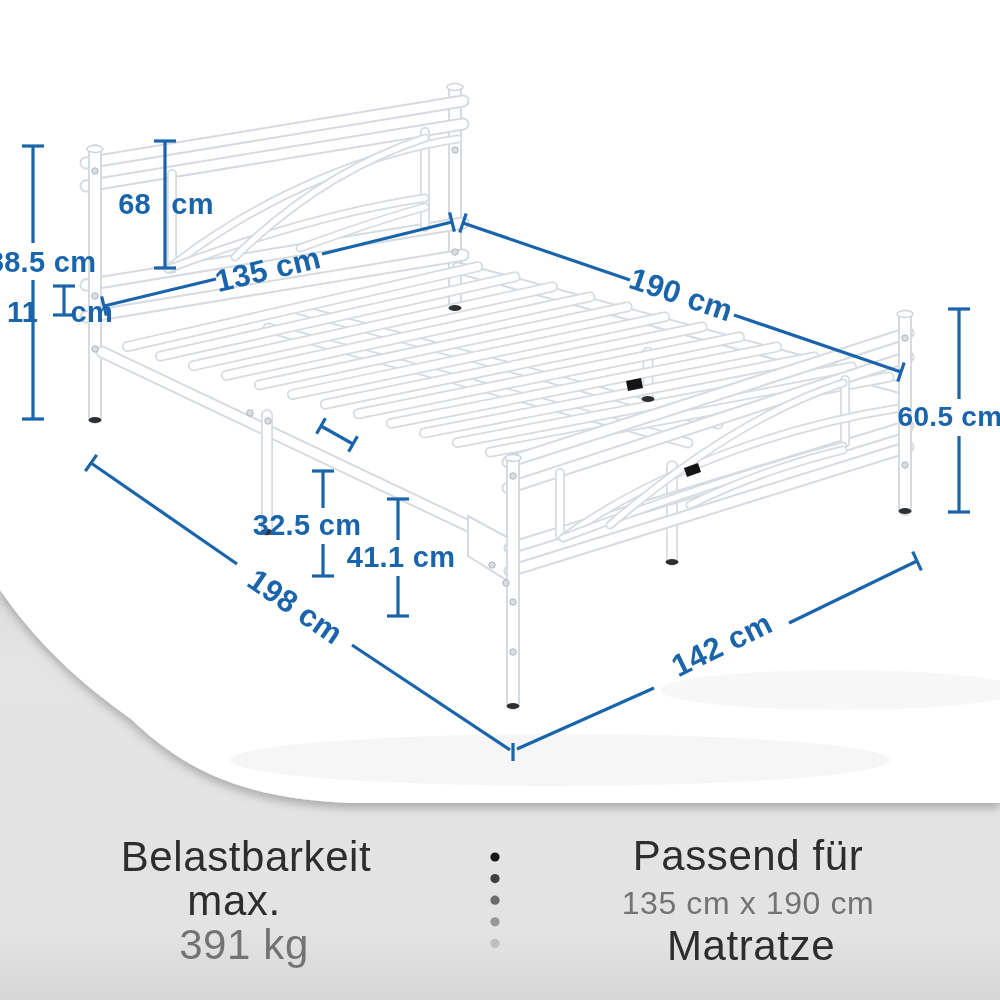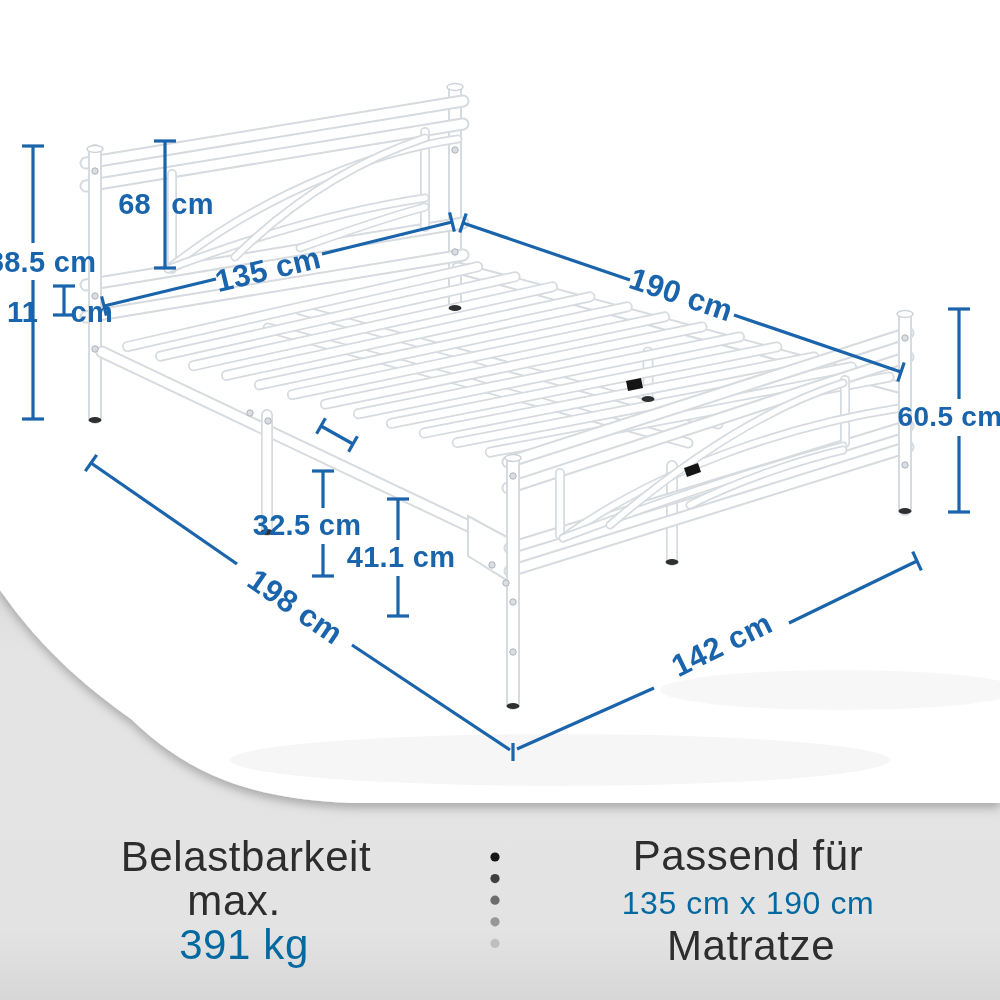--- a/index.html
+++ b/index.html
@@ -4,21 +4,21 @@
 <style>
   html,body{margin:0;padding:0;background:#fff;}
   #stage{position:relative;width:1000px;height:1000px;overflow:hidden;background:#fff;
          font-family:"Liberation Sans",sans-serif;}
   #scene{position:absolute;left:0;top:0;}
   .dim{position:absolute;color:#1a64ac;font-weight:600;font-size:29px;white-space:nowrap;
        transform:translate(-50%,-50%);letter-spacing:.3px;}
   .dim.big{font-size:31px;}
   .pt{position:absolute;transform:translate(-50%,-50%);white-space:nowrap;
       font-size:42px;color:#2d2d2d;letter-spacing:.6px;}
-  .pt.gray{color:#0369a1;}
+  .pt.gray{color:#737373;}
 </style>
 </head>
 <body>
 
 <div id="stage">
   <svg id="scene" width="1000" height="1000" viewBox="0 0 1000 1000">
       <defs>
         <linearGradient id="gp" x1="0" y1="0" x2="0" y2="1">
           <stop offset="0" stop-color="#d6d6d6"></stop>
           <stop offset="0.25" stop-color="#e4e4e4"></stop>

